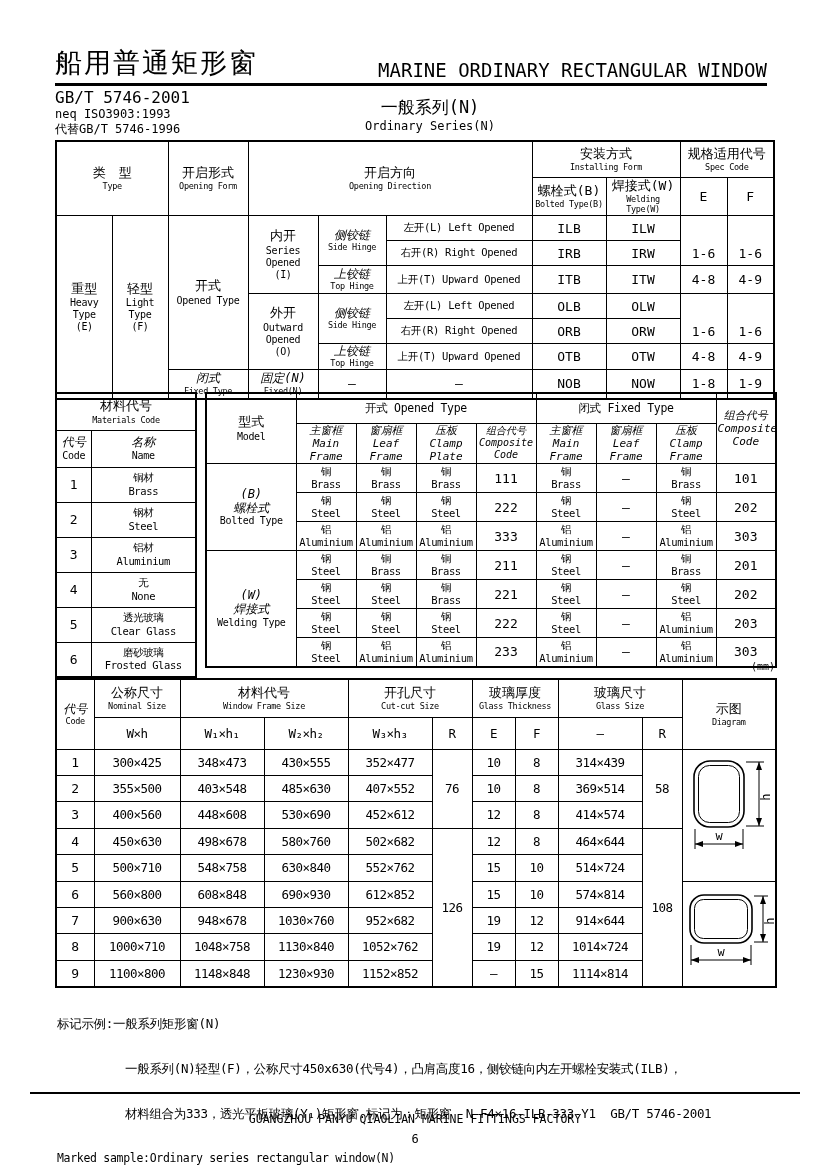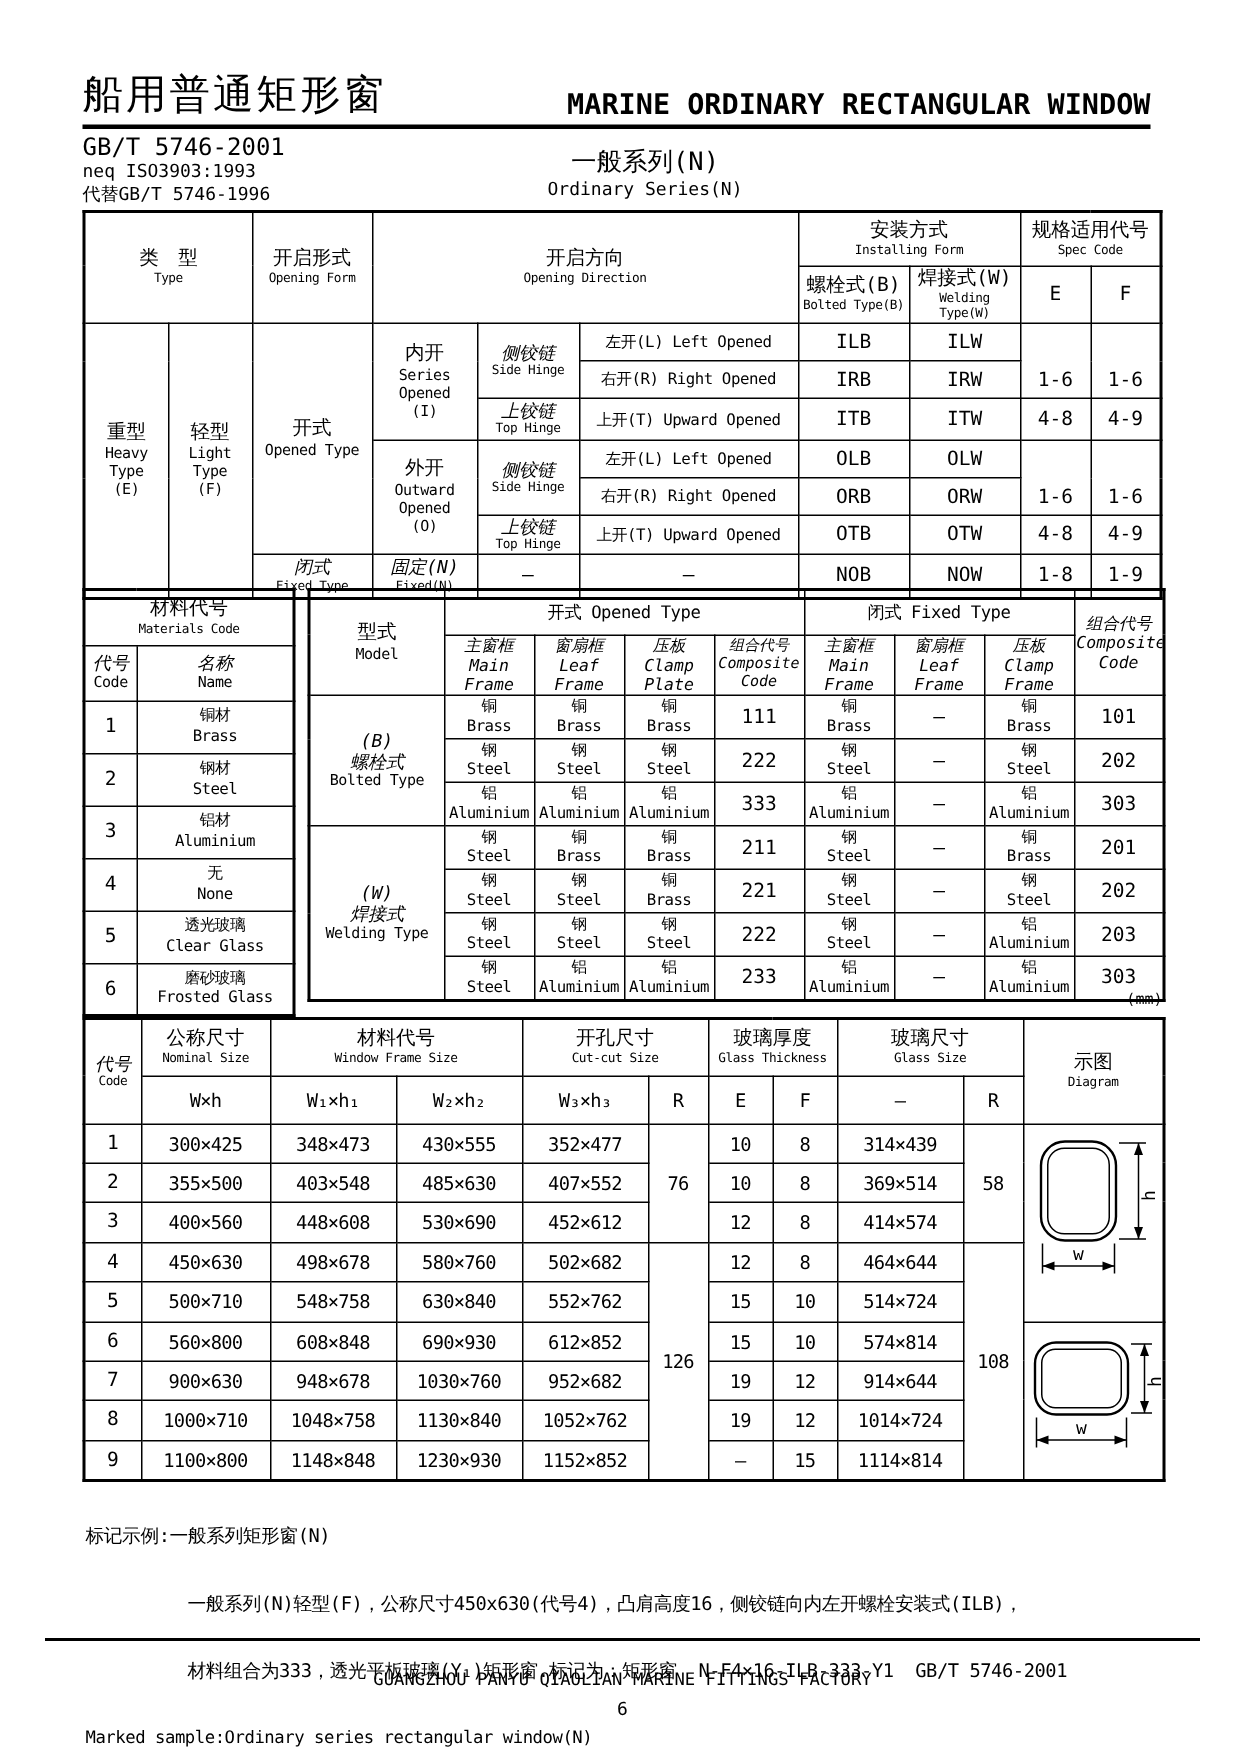--- a/index.html
+++ b/index.html
@@ -5,21 +5,21 @@
   * { box-sizing: border-box; }
   html,body { margin:0; padding:0; background:#fff; }
   .sheet { position:relative; width:830px; height:1175px; background:#ffffff; color:#000;
            font-family:"DejaVu Sans Mono","Liberation Mono",monospace; overflow:hidden; }
   .abs { position:absolute; }
 
   
   .titlebar { left:55px; top:40px; width:712px; height:46px; border-bottom:3px solid #000;
               display:flex; justify-content:space-between; align-items:flex-end; padding-bottom:2px; }
   .title-zh { font-size:27px; letter-spacing:2px; font-family:"DejaVu Sans","Liberation Sans",sans-serif; }
-  .title-en { font-size:19px; font-weight:bold; letter-spacing:0px; }
+  .title-en { font-size:19px; font-weight:normal; letter-spacing:0px; }
   .stdblock { left:55px; top:88px; width:260px; }
   .std1 { font-size:16px; }
   .std2, .std3 { font-size:12px; }
   .series { left:300px; top:96px; width:260px; text-align:center; }
   .series-zh { font-size:17px; }
   .series-en { font-size:12px; }
 
   
   table { border-collapse:collapse; table-layout:fixed; width:100%; border:2px solid #000; }
   td { border:1px solid #000; text-align:center; vertical-align:middle; padding:0 1px; overflow:hidden; }

